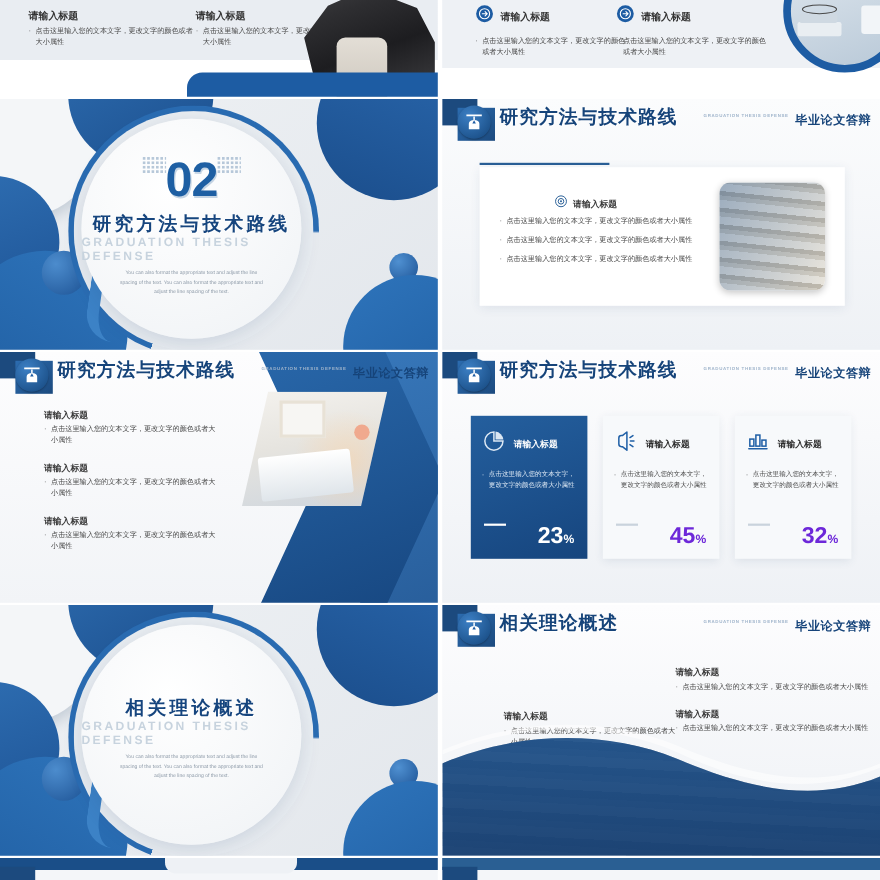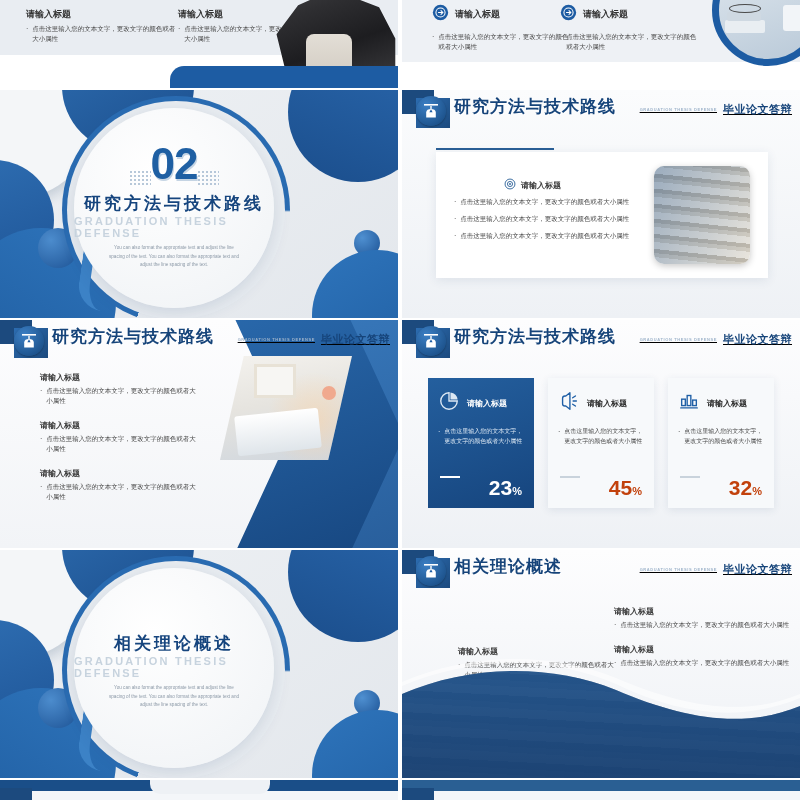--- a/index.html
+++ b/index.html
@@ -16,21 +16,21 @@
   .hdr .sq1{position:absolute;left:0;top:-6px;width:32px;height:30px;background:#1c4a7e;}
   .hdr .sq2{position:absolute;left:14px;top:8px;width:34px;height:30px;
             background:linear-gradient(135deg,#2c6cb0,#1c4a7e);}
   .hdr .badge{position:absolute;left:14px;top:6px;width:30px;height:30px;border-radius:50%;
               background:radial-gradient(circle at 35% 30%,#3c7fc4,#14467c);
               box-shadow:0 1px 2px rgba(0,0,0,.3);}
   .hdr .badge svg{position:absolute;left:6px;top:5px;}
   .hdr .h-title{position:absolute;left:52px;top:5px;font-size:17px;font-weight:bold;
                 color:#16447a;letter-spacing:1px;
                 text-shadow:1px 1px 0 rgba(255,255,255,.8);}
-  .hdr .h-right{position:absolute;right:8px;top:12px;display:flex;align-items:center;gap:6px;text-decoration:underline;}
+  .hdr .h-right{position:absolute;right:8px;top:12px;display:flex;gap:6px;}
   .hdr .h-en{font-size:4px;color:#9fb4cb;letter-spacing:.6px;font-weight:bold;}
   .hdr .h-cn{font-size:11px;color:#16447a;font-weight:bold;letter-spacing:.5px;}
 
   
   .sub-t{font-size:8px;color:#3a3a3a;font-weight:bold;}
   .bul{display:flex;gap:4px;margin-top:3px;}
   .bul .dot{color:#555;font-size:7px;line-height:10px;}
   .bul .bt{font-size:6.5px;color:#4a4a4a;line-height:1.55;}
 
   
@@ -73,21 +73,21 @@
              background:linear-gradient(#e9edf1,#e9edf1) padding-box,
                         conic-gradient(from 200deg,#2a6cb2 0deg,#2a6cb2 250deg,rgba(0,0,0,0) 251deg) border-box;}
   .sec .disc{position:absolute;left:74px;top:18px;width:200px;height:200px;border-radius:50%;
              background:radial-gradient(circle at 40% 32%,#ffffff,#eff2f5);
              box-shadow:0 5px 18px rgba(25,60,105,.14);
              display:flex;flex-direction:column;align-items:center;justify-content:center;}
   .sec .arc{position:absolute;left:82px;bottom:6px;width:46px;height:86px;
             border-left:11px solid #3c82c6;border-radius:26px 0 0 26px;
             border-top:11px solid #3c82c6;transform:rotate(8deg);
             border-top-color:transparent;}
-  .sec .numrow{display:flex;align-items:flex-end;gap:0;margin-top:-4px;}
+  .sec .numrow{display:flex;align-items:flex-start;gap:0;margin-top:-4px;}
   .sec .dots{width:22px;height:16px;
              background-image:radial-gradient(#9fb6cd 40%,transparent 41%);
              background-size:4px 4px;opacity:.75;}
   .sec .num{font-size:44px;font-weight:bold;color:#1e5fa3;line-height:1;
             letter-spacing:-1px;text-shadow:1px 2px 0 rgba(160,185,210,.6);}
   .sec .cn{font-size:17px;font-weight:bold;color:#16457e;letter-spacing:3px;margin-top:6px;
            text-shadow:1px 1px 0 rgba(255,255,255,.9);}
   .sec .en{font-size:11px;font-weight:bold;color:#c7d3de;letter-spacing:2.2px;margin-top:0px;}
   .sec .desc{font-size:4.6px;color:#8d9aa8;text-align:center;line-height:1.9;
              width:132px;margin-top:5px;}
@@ -137,21 +137,21 @@
   .card .cdot{font-size:7px;line-height:9px;}
   .card .ctxt{font-size:6px;line-height:1.6;}
   .card.dark .cdot,.card.dark .ctxt{color:#dbe7f3;}
   .card.light .cdot,.card.light .ctxt{color:#4a4a4a;}
   .card .cline{position:absolute;left:12px;bottom:30px;width:20px;height:2px;}
   .card.dark .cline{background:#ffffff;}
   .card.light .cline{background:#c9d3dc;}
   .card .cpct{position:absolute;right:12px;bottom:8px;font-size:21px;font-weight:bold;}
   .card .cpct small{font-size:11px;}
   .card.dark .cpct{color:#ffffff;}
-  .card.light .cpct{color:#c2410c;}
+  .card.light .cpct{color:#6d28d9;}
 
   
   .wave{position:absolute;left:0;bottom:0;width:100%;height:118px;
     background:
       linear-gradient(180deg,rgba(26,78,136,.90),rgba(22,62,112,.95)),
       repeating-linear-gradient(3deg,#cfd7e0 0 9px,#aab7c6 9px 15px,#8e9daf 15px 22px);
     clip-path:path("M0,34 C70,4 150,4 214,30 C280,58 340,70 398,46 L398,120 L0,120 Z");}
   .wave-top{position:absolute;left:0;bottom:0;width:100%;height:124px;
     background:rgba(255,255,255,.55);
     clip-path:path("M0,28 C70,-2 150,-2 214,24 C280,52 340,64 398,40 L398,44 C340,68 280,62 214,30 C150,2 70,2 0,32 Z");}

